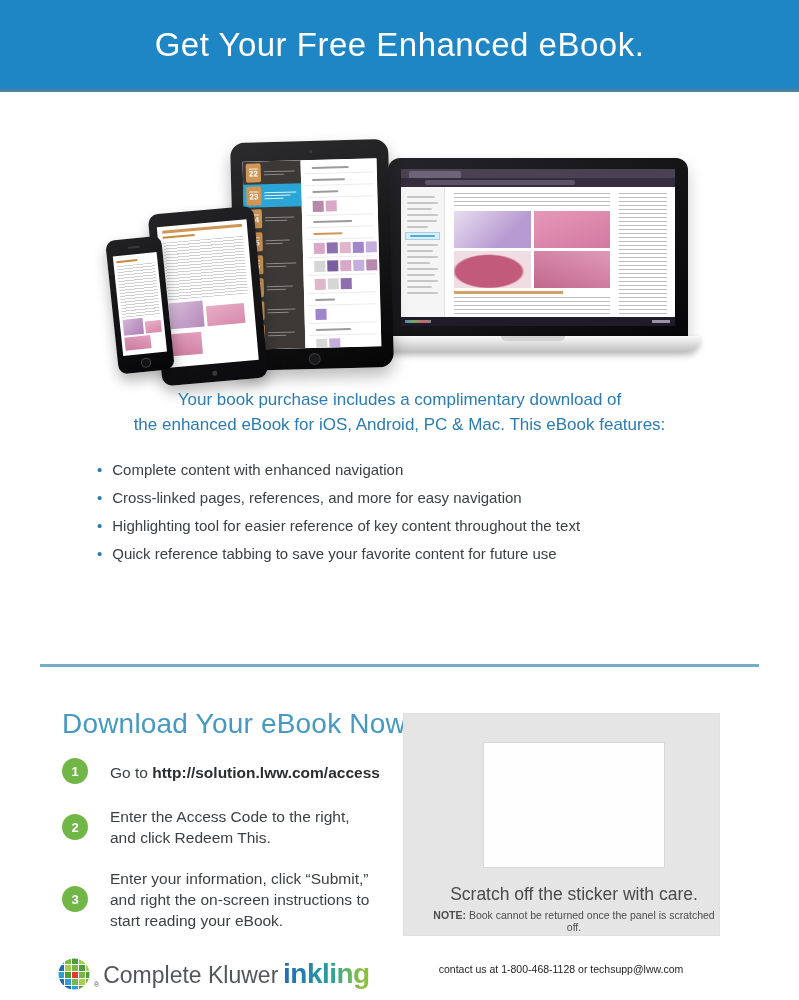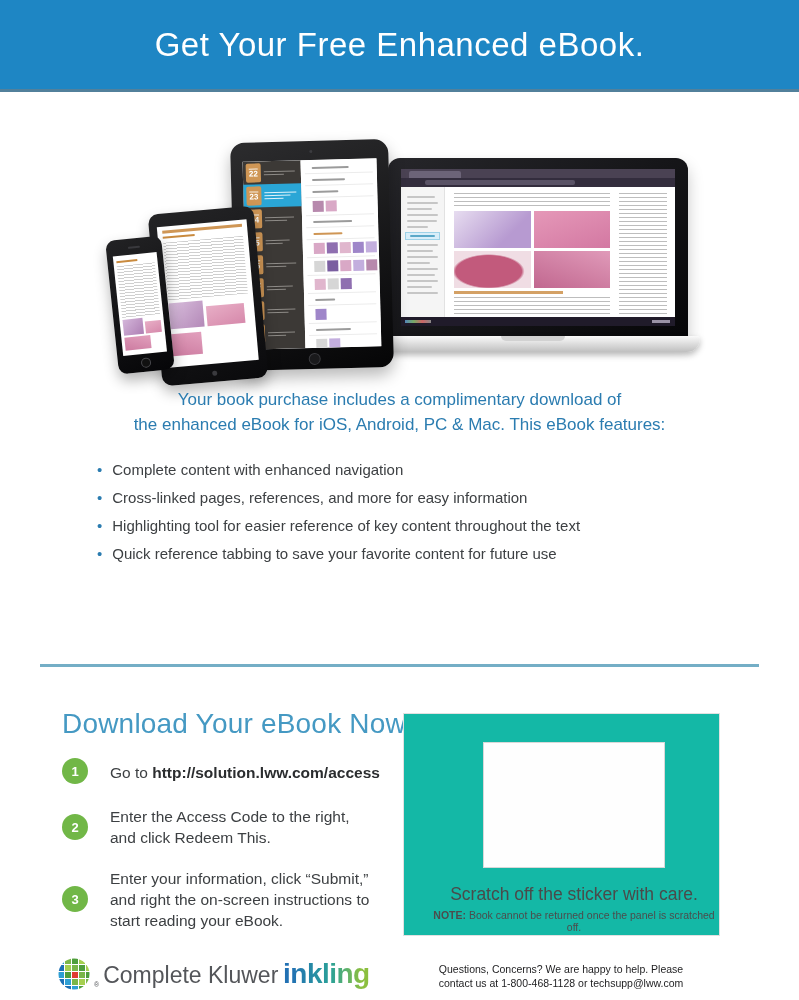--- a/index.html
+++ b/index.html
@@ -134,21 +134,21 @@
                font-size:13px; font-weight:bold; display:flex; align-items:center;
                justify-content:center; flex:none; }
   .step .stext { margin-left:22px; width:300px; font-size:15.5px; line-height:21px; color:#3d4043; }
   .step .stext b { color:#2b2d2f; }
   .step1 { top:758px; } .step1 .stext { margin-top:4px; }
   .step2 { top:806px; } .step2 .num { margin-top:8px; }
   .step3 { top:868px; } .step3 .num { margin-top:18px; }
 
   
   .scratch { position:absolute; left:403px; top:713px; width:317px; height:223px;
-             background:#14b8a6; border:1px solid #e1e1e1;padding-left:25px; }
+             background:#e5e5e5; border:1px solid #e1e1e1;padding-left:25px; }
   .sticker { width:182px; height:126px; border:1px solid #d8d8d8; margin:28px auto 0; background:#fefefe; }
   .scratch .caption { text-align:center; margin-top:16px; font-size:17.5px; color:#4a4a4a; }
   .scratch .note { text-align:center; margin-top:4px; font-size:10.5px; color:#4c4c4c; }
   .scratch .note b { font-weight:bold; }
 
   
   .footer-left { position:absolute; left:57px; top:956px; display:flex; align-items:center; }
   .wk-word { font-size:23px; color:#54565a; margin-left:4px; }
   .wk-reg { font-size:7px; color:#54565a; align-self:flex-end; margin:0 0 6px 1px; }
   .inkling { position:absolute; left:283px; top:958px; font-size:28px; font-weight:bold;
@@ -399,21 +399,21 @@
 <div class="intro">
   <div>Your book purchase includes a complimentary download of</div>
   <div>the enhanced eBook for iOS, Android, PC &amp; Mac. This eBook features:</div>
 </div>
 
 <ul class="features">
   <li>
       <span>Complete content with enhanced navigation</span>
     </li>
   <li>
-      <span>Cross-linked pages, references, and more for easy information</span>
+      <span>Cross-linked pages, references, and more for easy navigation</span>
     </li>
   <li>
       <span>Highlighting tool for easier reference of key content throughout the text</span>
     </li>
   <li>
       <span>Quick reference tabbing to save your favorite content for future use</span>
     </li>
 </ul>
 
 <div class="divider"></div>
@@ -485,15 +485,14 @@
         <rect x="29" y="30" width="6" height="6" fill="#a5cf4f"></rect>
     </g>
   </svg>
   <span class="wk-reg">®</span>
   <span class="wk-word">Complete Kluwer</span>
 </div>
 
 <div class="inkling">inkling</div>
 
 <div class="support">
-  <div>Questions, Concerns? We are happy to help. Please</div>
   <div>contact us at 1-800-468-1128 or techsupp@lww.com</div>
 </div>
 
 </body></html>

